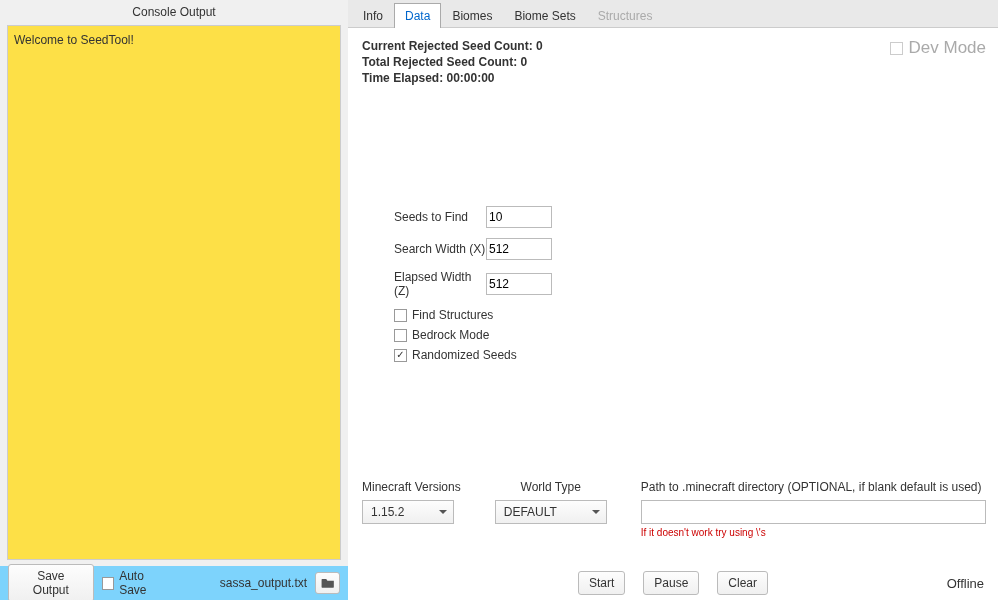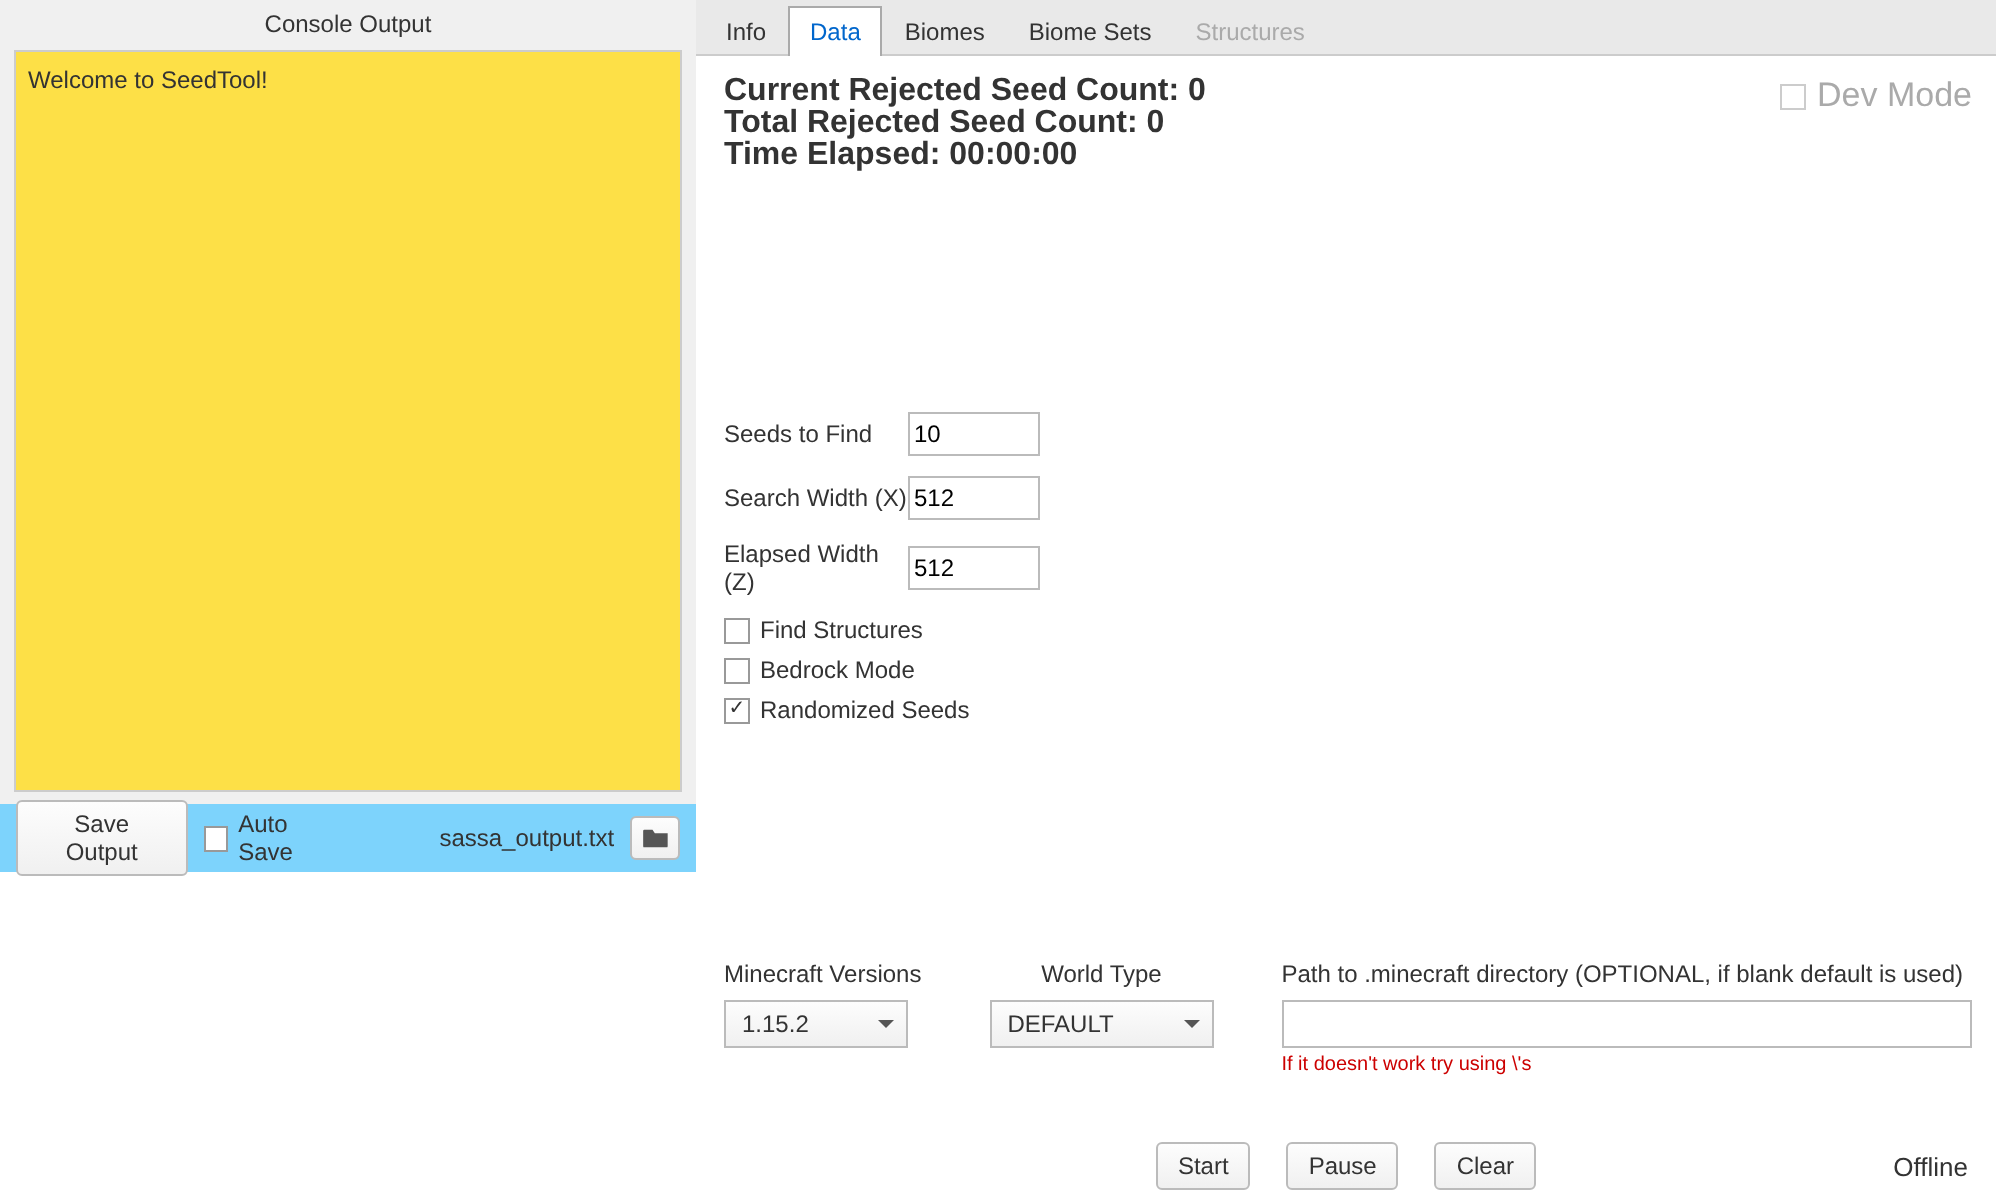--- a/index.html
+++ b/index.html
@@ -8,21 +8,21 @@
       font-size: 12px;
       color: #333;
       background: #fff;
       width: 998px;
       height: 600px;
       overflow: hidden;
       display: flex;
     }
     
     .left-pane {
-      width: 348px; height: 436px; display: flex; flex-direction: column;
+      width: 348px; height: 600px; display: flex; flex-direction: column;
       background: #f0f0f0;
     }
     .left-title {
       text-align: center; padding: 5px 0 6px; font-size: 12px; color: #333;
       background: #f0f0f0;
     }
     .console {
       flex: 1; margin: 0 7px 6px 7px; background: #fde047; border: 1px solid #ccc;
       padding: 6px 6px; font-size: 12px; line-height: 16px; color: #333;
       overflow: auto;
@@ -68,28 +68,28 @@
       padding: 5px 10px 5px; font-size: 12px; color: #333;
       border: 1px solid transparent; border-bottom: none;
       background: transparent; cursor: pointer; margin-right: 0px;
       position: relative; top: 1px;
     }
     .tab.active {
       background: #fff; border-color: #aaa; color: #0066cc;
     }
     .tab.disabled { color: #aaa; }
     .main { flex: 1; position: relative; padding: 10px 14px 0 14px; }
-    .stats { font-size: 16px; font-weight: bold; line-height: 16px; }
+    .stats { font-size: 12px; font-weight: bold; line-height: 16px; }
     .dev-chk {
       position: absolute; right: 12px; top: 10px;
       display: inline-flex; align-items: center; gap: 6px; color: #aaa;
       font-size: 17px;
     }
     .dev-chk .chkbox { border-color: #ccc; }
-    .form { margin-top: 120px; }
+    .form { margin-top: 120px; margin-left: 32px; }
     .form-row {
       display: flex; align-items: center; margin-bottom: 10px; font-size: 12px;
     }
     .form-row label { width: 92px; }
     .txt {
       width: 66px; height: 22px; border: 1px solid #bbb; padding: 2px 2px;
       font-size: 12px; font-family: inherit; background: #fff;
     }
     .checks { margin-top: 6px; }
     .checks .chk { display: flex; margin-bottom: 6px; }

